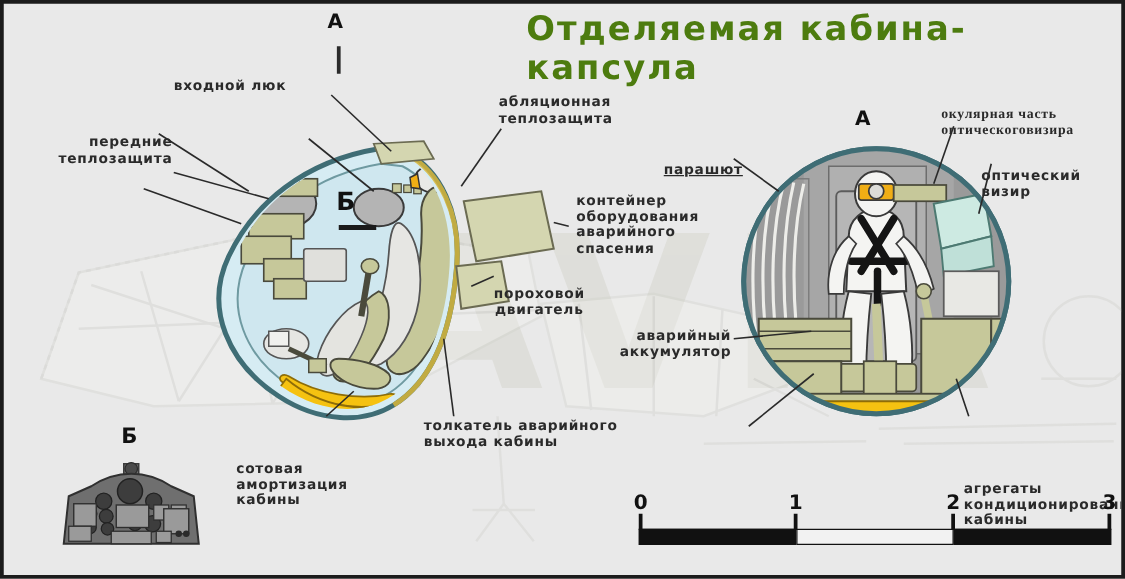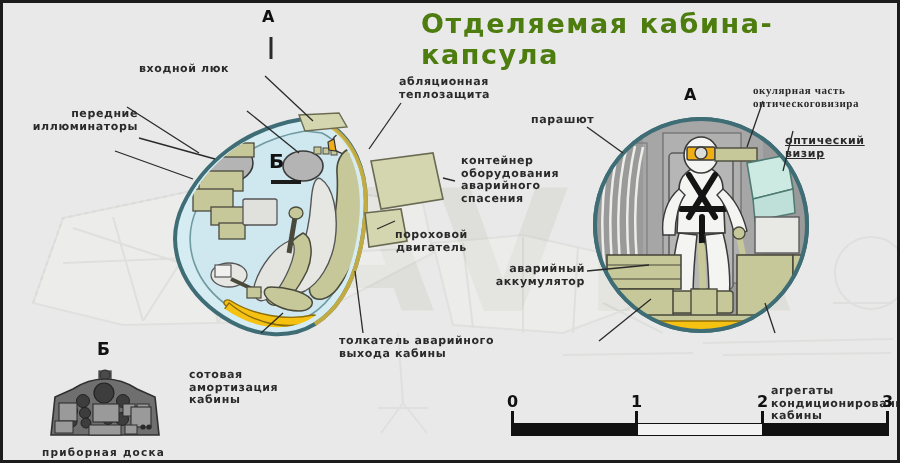--- a/index.html
+++ b/index.html
@@ -274,21 +274,21 @@
 
       <path d="M268 34 L268 56" stroke-width="3"></path>
     </g>
   </svg>
 
   <div class="secmark" style="left:259px;top:4px;">А</div>
   <div class="secmark" style="left:681px;top:82px;">А</div>
   <div class="secmark" style="left:266px;top:146px;font-size:20px;">Б</div>
 
   <div class="lbl r" style="left:10px;top:105px;width:125px;">передние
-иллюминаторы</div>
+теплозащита</div>
 
   <div class="lbl" style="left:136px;top:60px;">входной люк</div>
 
 
   <div class="lbl" style="left:458px;top:152px;">контейнер
 оборудования
 аварийного
 спасения</div>
 
   <div class="lbl" style="left:396px;top:73px;">абляционная
@@ -297,26 +297,26 @@
   <div class="lbl" style="left:392px;top:226px;text-align:center;">пороховой
 двигатель</div>
 
   <div class="lbl" style="left:186px;top:332px;margin-top:34px;">сотовая
 амортизация
 кабины</div>
 
   <div class="lbl" style="left:336px;top:332px;">толкатель аварийного
 выхода кабины</div>
 
-  <div class="lbl" style="left:528px;top:111px;">парашют</div>
+  <div class="lbl" style="left:528px;top:127px;text-decoration:underline;">парашют</div>
 
   <div class="lbl" style="left:750px;top:82px;font-family:Liberation Serif, serif;">окулярная часть
 оптическоговизира</div>
 
-  <div class="lbl" style="left:782px;top:132px;text-decoration:underline;">оптический
+  <div class="lbl" style="left:782px;top:132px;">оптический
 визир</div>
 
   <div class="lbl r" style="left:460px;top:260px;width:122px;">аварийный
 аккумулятор</div>
 
 
   <div class="lbl" style="left:768px;top:334px;margin-top:48px;">агрегаты
 кондиционирования
 кабины</div>
 
@@ -346,21 +346,20 @@
       <rect x="134" y="401" width="12" height="12" fill="#9a9a9a" stroke="#2e2e2e" stroke-width="1"></rect>
       <rect x="56" y="400" width="18" height="18" fill="#9a9a9a" stroke="#2e2e2e" stroke-width="1.1"></rect>
       <rect x="52" y="418" width="18" height="12" fill="#9a9a9a" stroke="#2e2e2e" stroke-width="1"></rect>
       <rect x="128" y="404" width="20" height="20" fill="#9a9a9a" stroke="#2e2e2e" stroke-width="1.1"></rect>
       <rect x="86" y="422" width="32" height="10" fill="#9a9a9a" stroke="#2e2e2e" stroke-width="1"></rect>
       <rect x="122" y="422" width="12" height="9" fill="#9a9a9a" stroke="#2e2e2e" stroke-width="1"></rect>
       <circle cx="140" cy="424" r="2.6" fill="#2a2a2a"></circle>
       <circle cx="146" cy="424" r="2.6" fill="#2a2a2a"></circle>
     </g>
   </svg>
-  <div id="panelcap">приборная доска</div>
 
   <div id="scale">
     <div class="sseg black" style="left:0px;width:126px;"></div>
     <div class="sseg white" style="left:126px;width:126px;"></div>
     <div class="sseg black" style="left:252px;width:126px;"></div>
 
     <div class="stick" style="left:0px;"></div>
     <div class="stick" style="left:124px;"></div>
     <div class="stick" style="left:250px;"></div>
     <div class="stick" style="left:375px;"></div>

